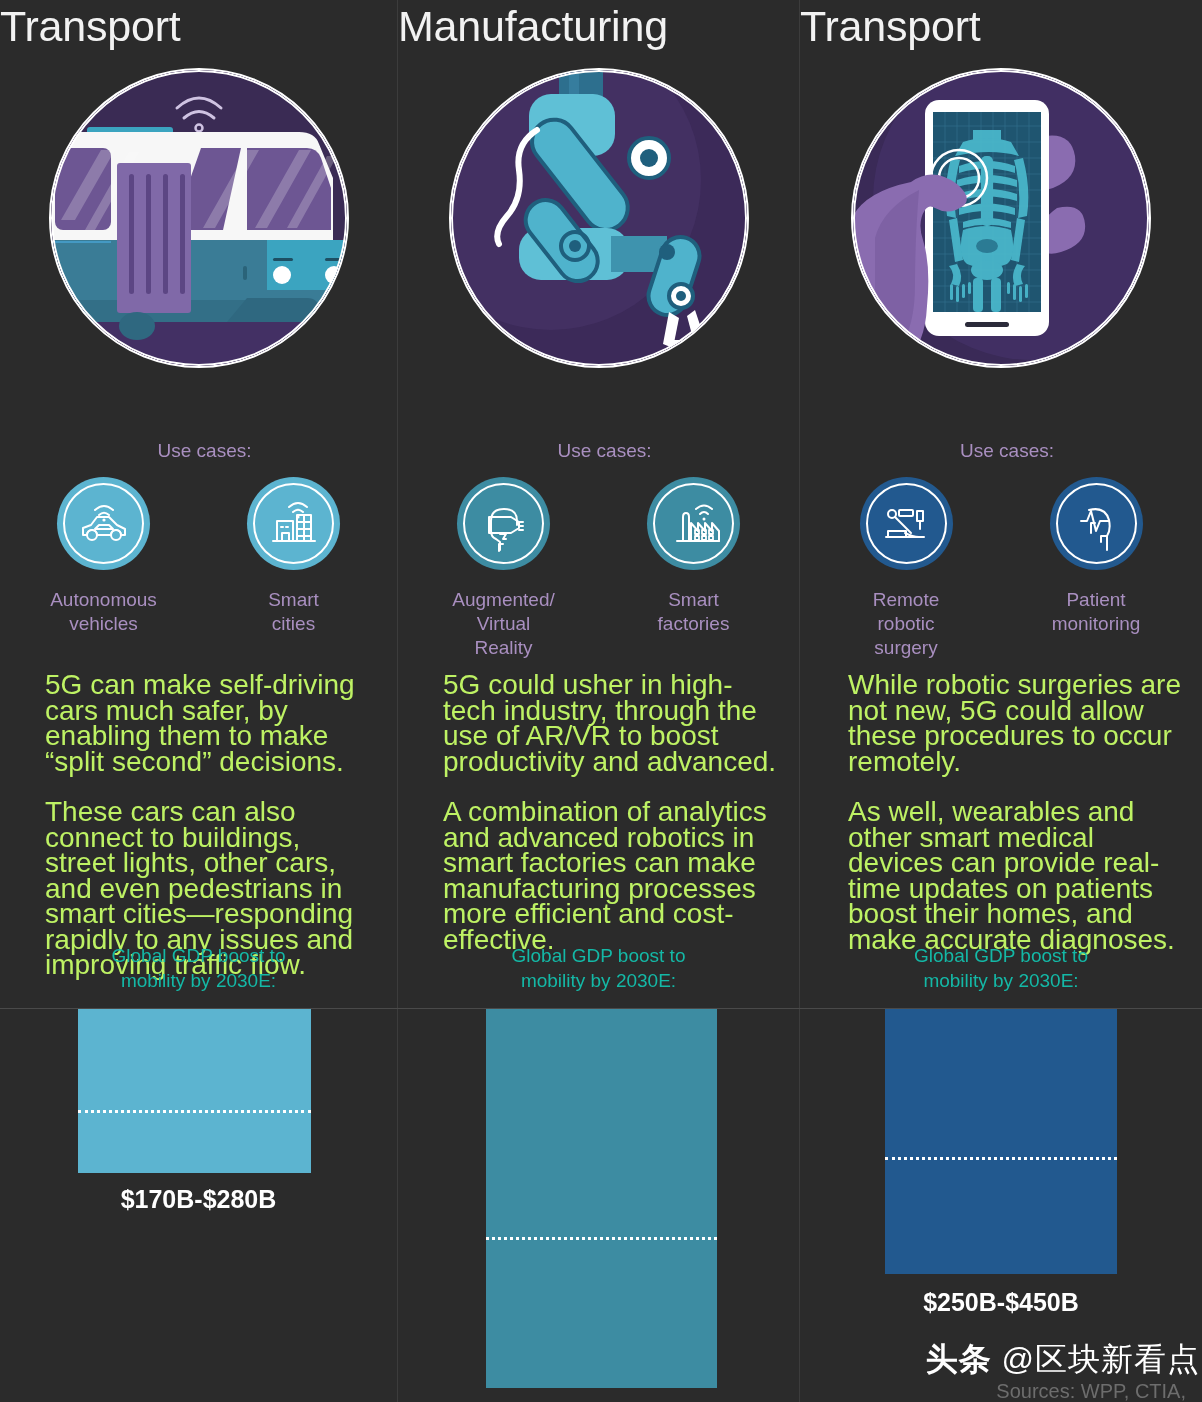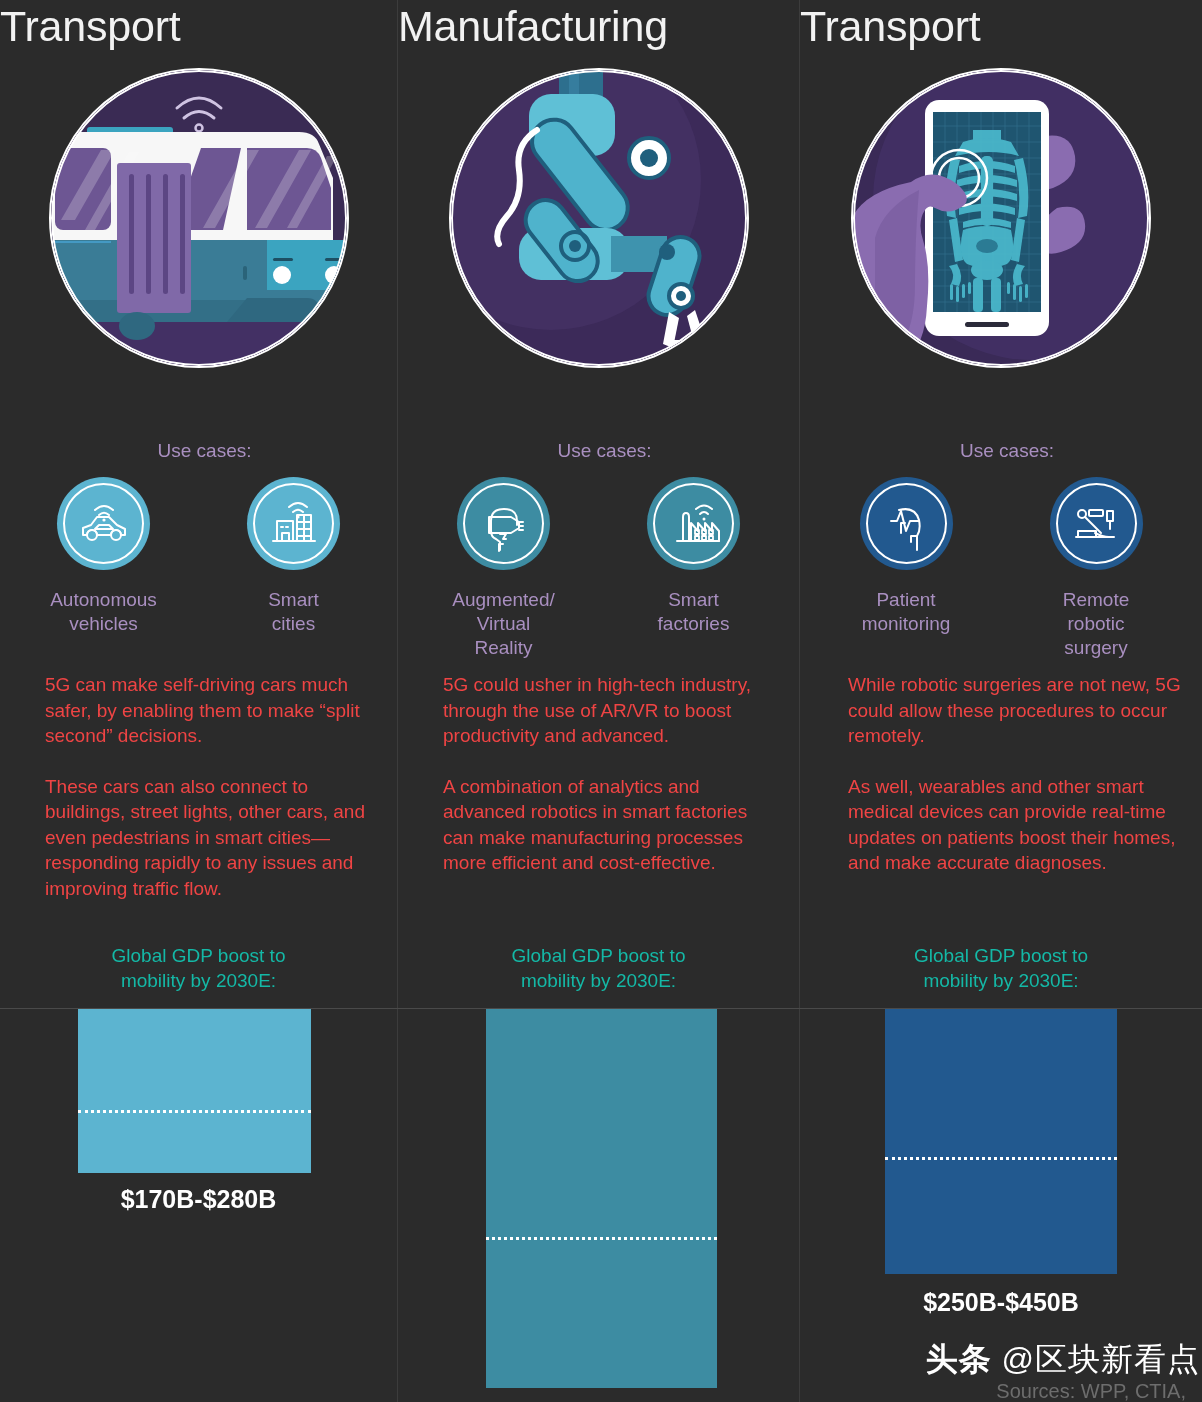--- a/index.html
+++ b/index.html
@@ -55,21 +55,21 @@
     border:2px solid #ffffff;border-radius:50%;
   }
   .uc-circle svg{position:relative;z-index:2;}
   .uc-label{
     margin-top:18px;text-align:center;color:#a98fc0;
     font-size:19px;line-height:24px;
   }
 
   
   .body-copy{
-    position:absolute;top:672px;color:#ef4444;font-size:19px;line-height:25.5px;
+    position:absolute;top:672px;color:#bef264;font-size:28px;line-height:25.5px;
   }
   .c1 .body-copy{left:45px;width:330px;}
   .c2 .body-copy{left:45px;width:340px;}
   .c3 .body-copy{left:48px;width:335px;}
   .body-copy p{margin:0 0 25px 0;}
   .body-copy p:last-child{margin-bottom:0;}
 
   
   .gdp-label{
     position:absolute;top:943px;left:0;right:0;text-align:center;
@@ -429,43 +429,43 @@
         <circle cx="148" cy="148" r="147" fill="none" stroke="#ffffff" stroke-width="2"></circle>
       </svg>
     </div>
 
     <div class="usecases-label">Use cases:</div>
 
     <div class="uc-row">
       <div class="uc">
         <div class="uc-circle" style="background:#22598f">
           <svg width="62" height="62" viewBox="0 0 62 62" fill="none" stroke="#ffffff" stroke-width="2" stroke-linecap="round" stroke-linejoin="round">
-            <path d="M24 17 q16 -4 20 10 q2 10 -2 16 v14"></path>
-            <path d="M42 43 h-6 v6"></path>
-            <path d="M30 30 h-4 v10"></path>
-            <path d="M16 28 h6 l4 -10 l5 20 l4 -10 h9"></path>
-          </svg>
-        </div>
-        <div class="uc-label">Patient<br>monitoring</div>
-      </div>
-      <div class="uc">
-        <div class="uc-circle" style="background:#22598f">
-          <svg width="62" height="62" viewBox="0 0 62 62" fill="none" stroke="#ffffff" stroke-width="2" stroke-linecap="round" stroke-linejoin="round">
             <circle cx="17" cy="21" r="4"></circle>
             <rect x="24" y="17" width="14" height="6" rx="1"></rect>
             <path d="M20 24 L36 40"></path>
             <path d="M42 18 h6 v10 h-6 Z"></path>
             <line x1="45" y1="28" x2="45" y2="36"></line>
             <path d="M13 38 h18 v6 h-18 Z"></path>
             <line x1="11" y1="44" x2="49" y2="44"></line>
             <path d="M30 40 q8 4 14 4"></path>
           </svg>
         </div>
         <div class="uc-label">Remote<br>robotic surgery</div>
       </div>
+      <div class="uc">
+        <div class="uc-circle" style="background:#22598f">
+          <svg width="62" height="62" viewBox="0 0 62 62" fill="none" stroke="#ffffff" stroke-width="2" stroke-linecap="round" stroke-linejoin="round">
+            <path d="M24 17 q16 -4 20 10 q2 10 -2 16 v14"></path>
+            <path d="M42 43 h-6 v6"></path>
+            <path d="M30 30 h-4 v10"></path>
+            <path d="M16 28 h6 l4 -10 l5 20 l4 -10 h9"></path>
+          </svg>
+        </div>
+        <div class="uc-label">Patient<br>monitoring</div>
+      </div>
     </div>
 
     <div class="body-copy">
       <p>While robotic surgeries are not new, 5G could allow these procedures to occur remotely.</p>
       <p>As well, wearables and other smart medical devices can provide real-time updates on patients boost their homes, and make accurate diagnoses.</p>
     </div>
 
     <div class="gdp-label">Global GDP boost to<br>mobility by 2030E:</div>
 
     <div class="bar">

